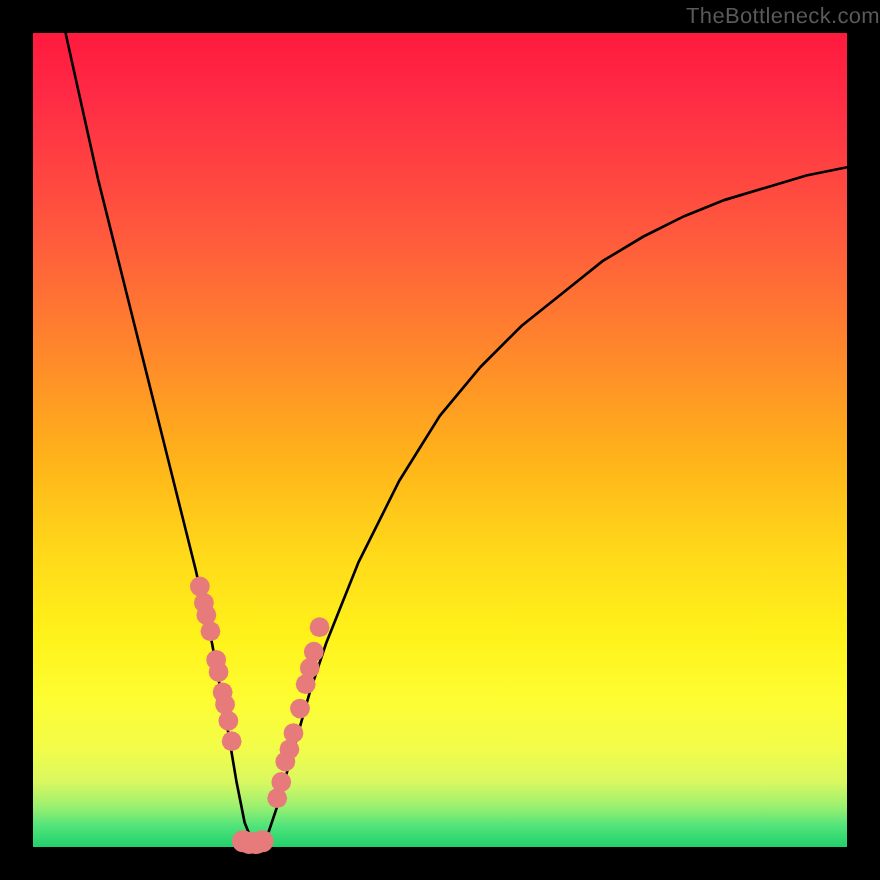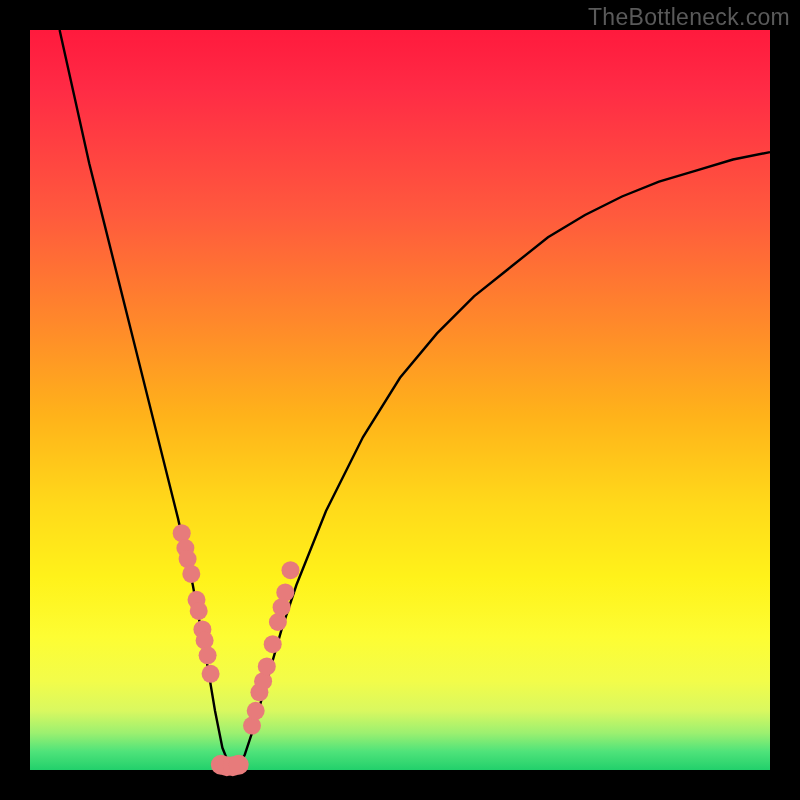--- a/index.html
+++ b/index.html
@@ -39,23 +39,23 @@
       #f2fc4a 88%,
       #d9f860 92%,
       #9cf070 95%,
       #4fe37a 97.5%,
       #22d06b 100%
     );
   }
   .watermark {
     position: absolute;
     top: 4px;
-    right: 10px;
+    right: 0;
     color: #5a5a5a;
-    font-size: 23px;
+    font-size: 20px;
     font-weight: 500;
     letter-spacing: 0.3px;
     user-select: none;
   }
   svg.curve {
     position: absolute;
     left: 0;
     top: 0;
     width: 740px;
     height: 740px;

